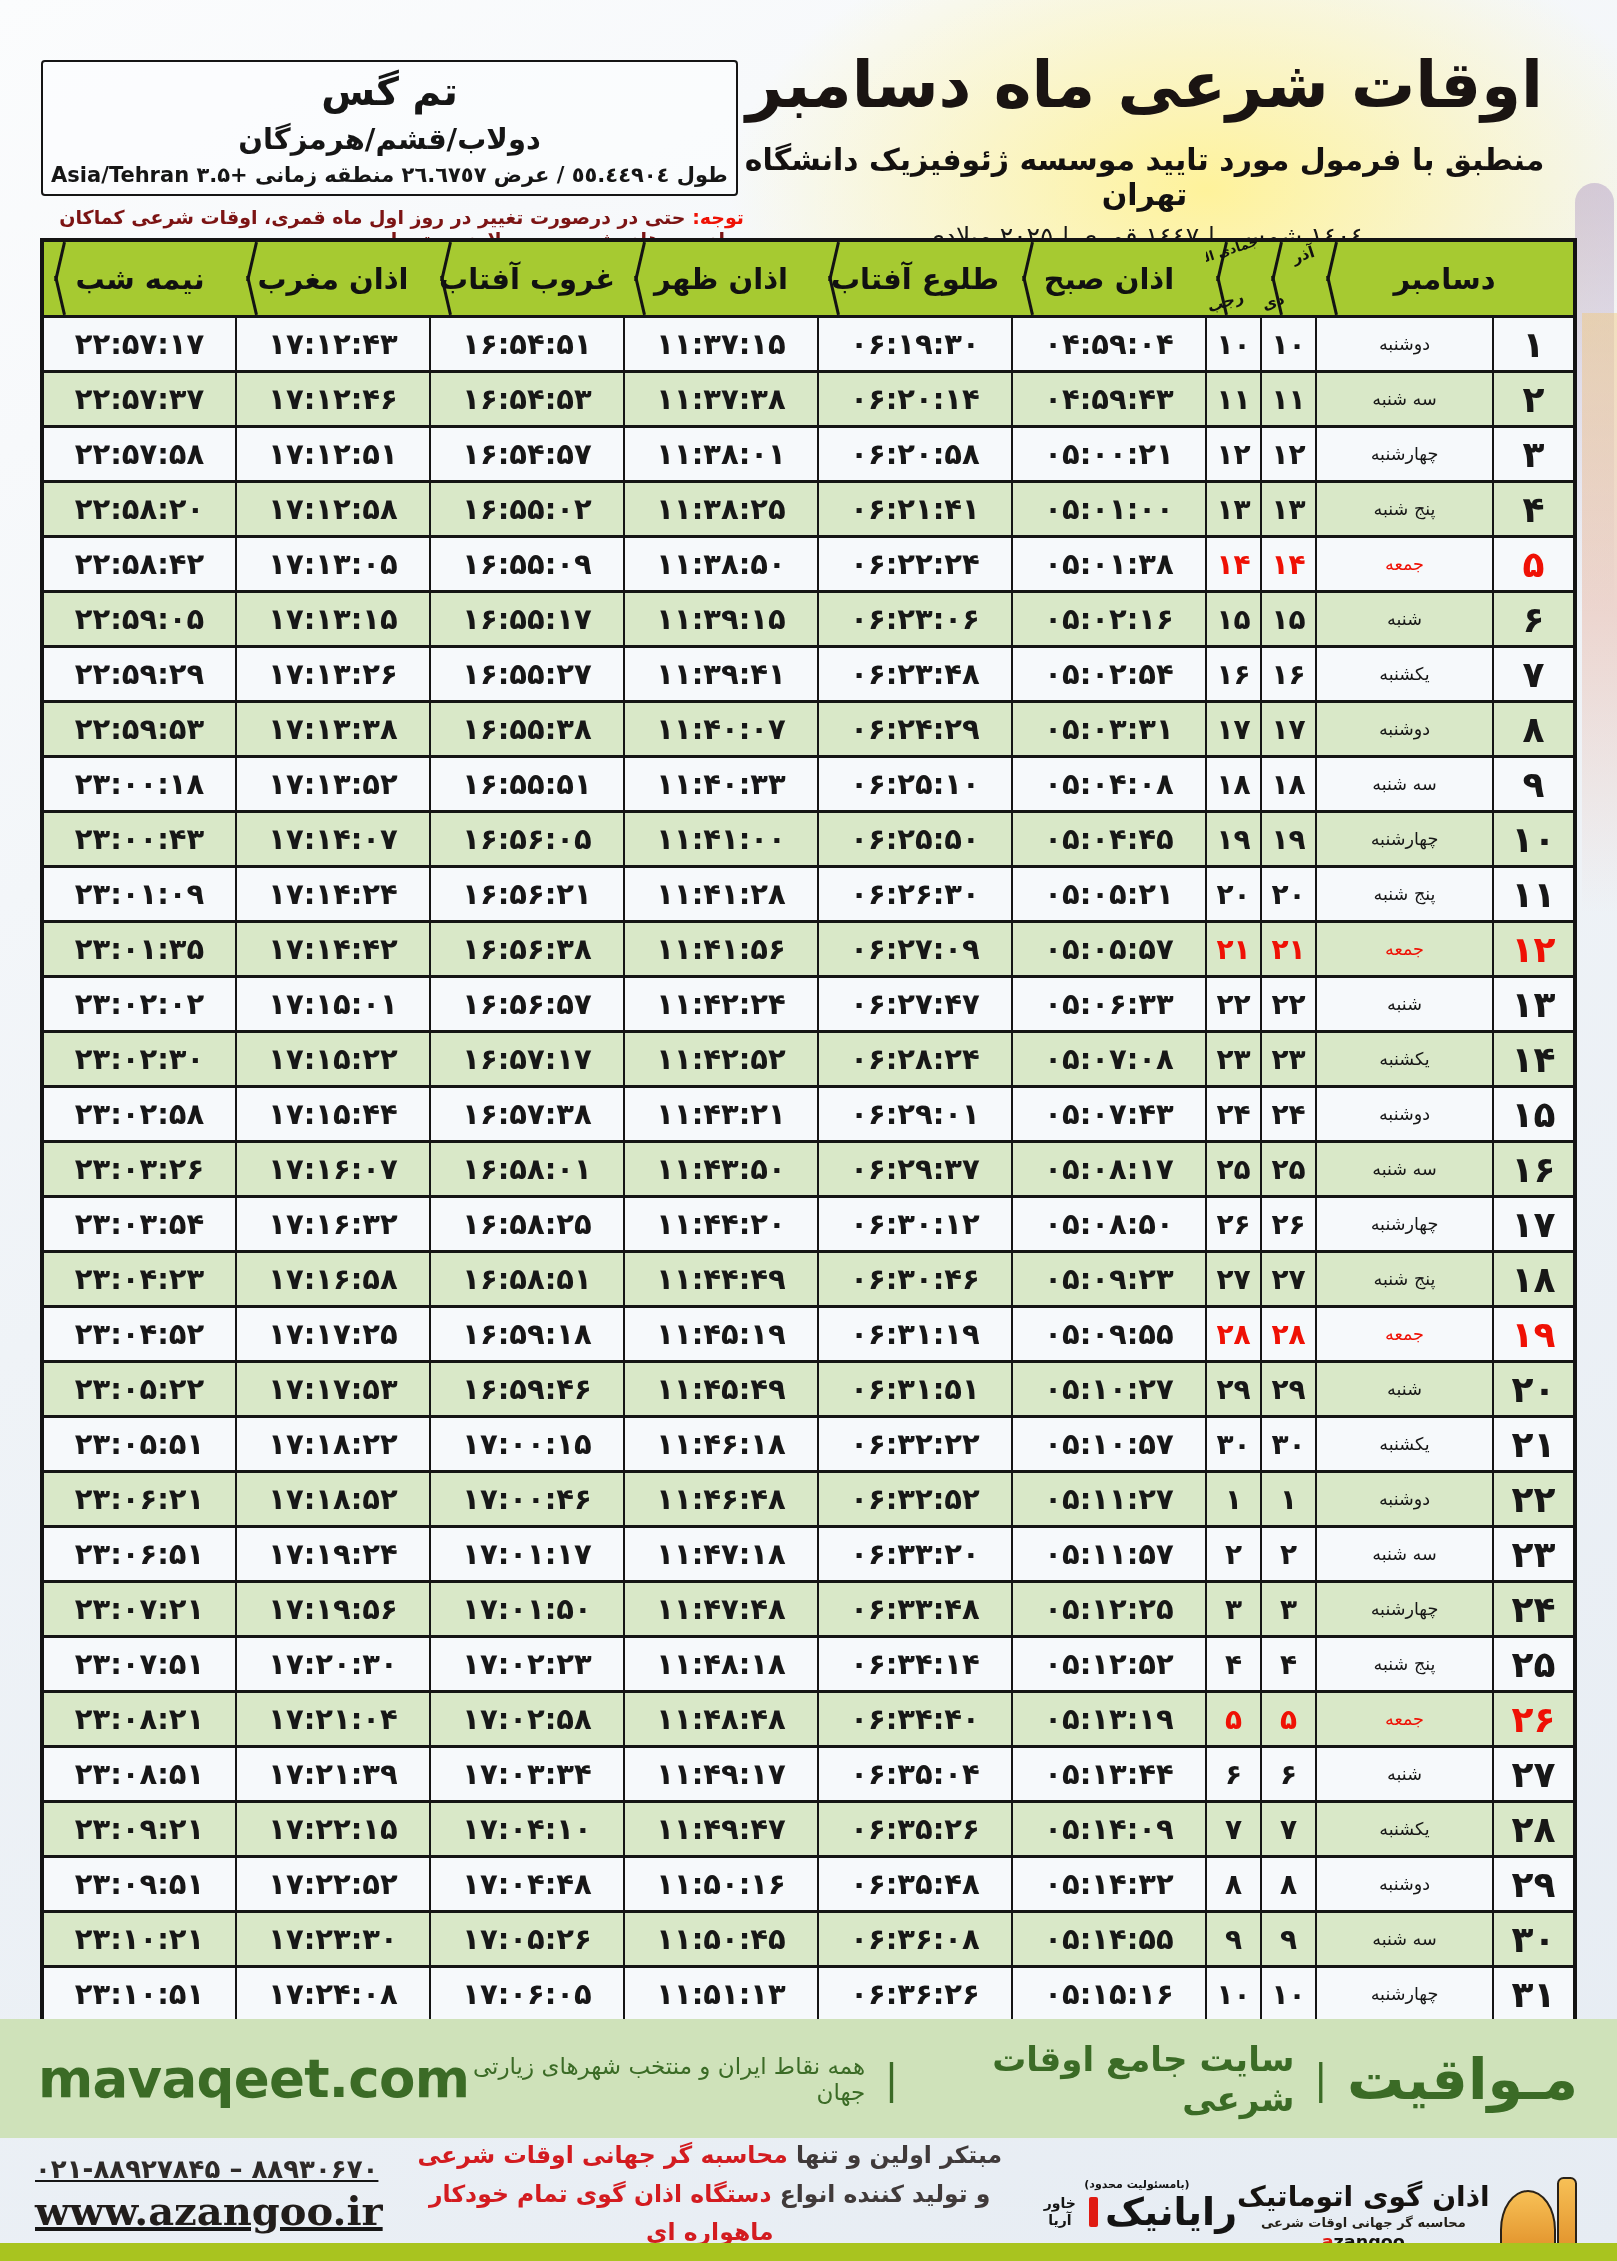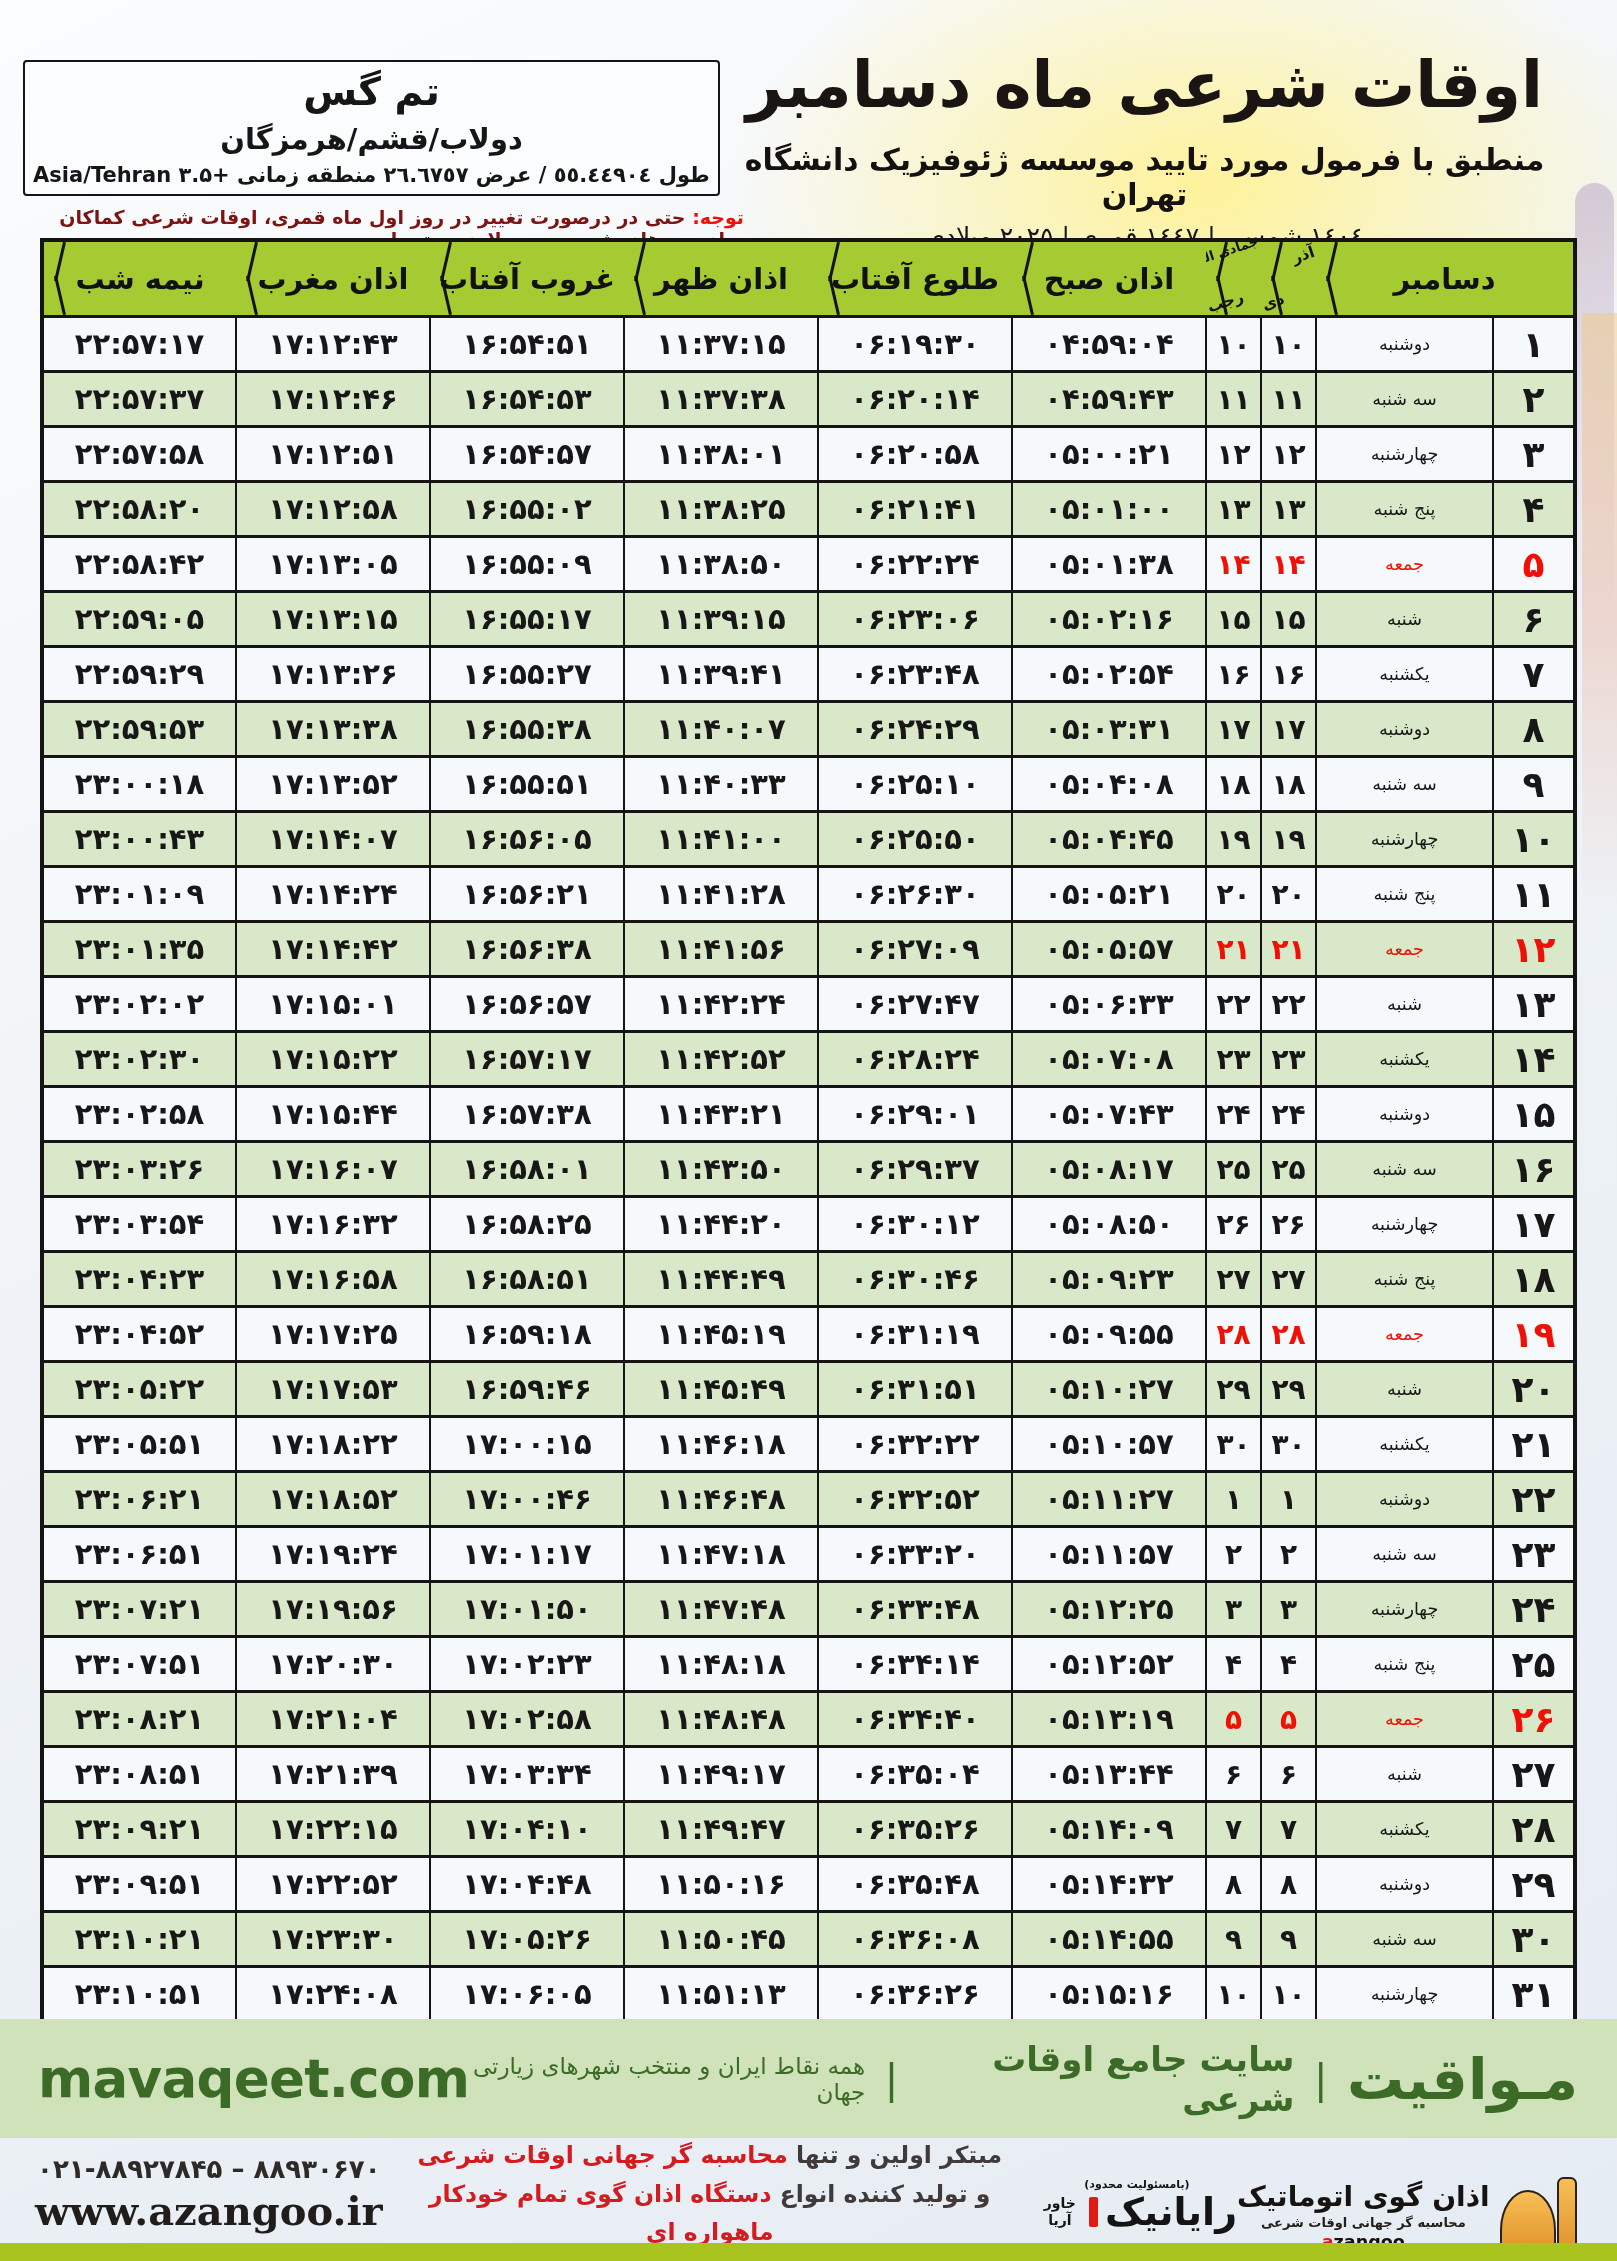--- a/index.html
+++ b/index.html
@@ -7,21 +7,21 @@
         background:linear-gradient(155deg,#fbfcfd 0%,#eff3f7 45%,#e6ecf3 100%);
         font-family:"DejaVu Sans",sans-serif;direction:rtl;color:#161616;}
   
   .glow{position:absolute;top:-91px;left:731px;width:953px;height:561px;
         background:radial-gradient(closest-side,rgba(255,242,150,.95),rgba(255,242,150,0));}
   .minaret-art{position:absolute;top:183px;right:2.6px;width:39px;height:431px;border-radius:19.6px 19.6px 0 0;
         background:linear-gradient(180deg,rgba(185,165,200,.55),rgba(185,165,200,0));}
   .side-art{position:absolute;top:313px;right:0;width:35px;height:600px;
         background:linear-gradient(180deg,rgba(242,200,120,.45),rgba(230,145,115,.30),rgba(242,222,160,0));}
   
-  .info-box{position:absolute;left:24px;top:60px;width:693px;height:132px;border:2.6px solid #151515;
+  .info-box{position:absolute;left:42px;top:60px;width:693px;height:132px;border:2.6px solid #151515;
         border-radius:3.9px;background:rgba(252,253,255,.6);display:flex;flex-direction:column;
         justify-content:center;align-items:center;gap:7.8px;z-index:2;}
   .ib-theme{font-size:39px;font-weight:800;}
   .ib-region{font-size:29px;font-weight:600;}
   .ib-coords{font-size:21px;font-weight:700;}
   .title-block{position:absolute;top:29px;left:718px;width:855px;text-align:center;z-index:2;}
   .page-title{font-size:64px;font-weight:800;color:#1a1412;line-height:1.2;margin:18px;}
   .page-subtitle{font-size:30px;font-weight:700;margin-top:1.3px;color:#141110;}
   .page-dates{font-size:25px;font-weight:400;margin-top:10.4px;text-align:center;}
   .note{position:absolute;top:206px;left:42px;width:703px;font-size:19px;font-weight:700;color:#7c1414;z-index:2;}
@@ -76,21 +76,21 @@
   .az-latin .red-a{color:#e01b13;}
   .ray-logo{text-align:center;color:#141414;margin-top:21px;}
   .ray-note{font-size:11px;font-weight:700;}
   .ray-row{display:flex;align-items:center;justify-content:center;gap:6.5px;margin-top:2.6px;}
   .ray-name{font-size:38px;font-weight:900;line-height:1;}
   .ray-mark{display:inline-block;width:9px;height:30px;background:#e01b13;border-radius:2px;}
   .ray-sub{font-size:14px;font-weight:700;width:46px;line-height:1.25;}
   .tagline{text-align:center;font-size:23.5px;font-weight:800;line-height:1.65;}
   .tag-dark{color:#403a3a;}
   .tag-red{color:#d31c20;}
-  .contact{text-align:center;}
+  .contact{text-align:left;text-decoration:underline;}
   .phones{font-size:26px;font-weight:800;color:#2e2a28;direction:ltr;}
   .web{font-size:40px;font-weight:800;color:#211d1b;font-family:"DejaVu Serif",serif;direction:ltr;margin-top:2.6px;}
   .bottom-bar{position:absolute;left:0;bottom:0;width:1618px;height:17.6px;background:#a9c41f;z-index:2;}
 </style>
 </head>
 <body>
 
 <div class="page">
   <div class="glow"></div>
   <div class="minaret-art"></div>

